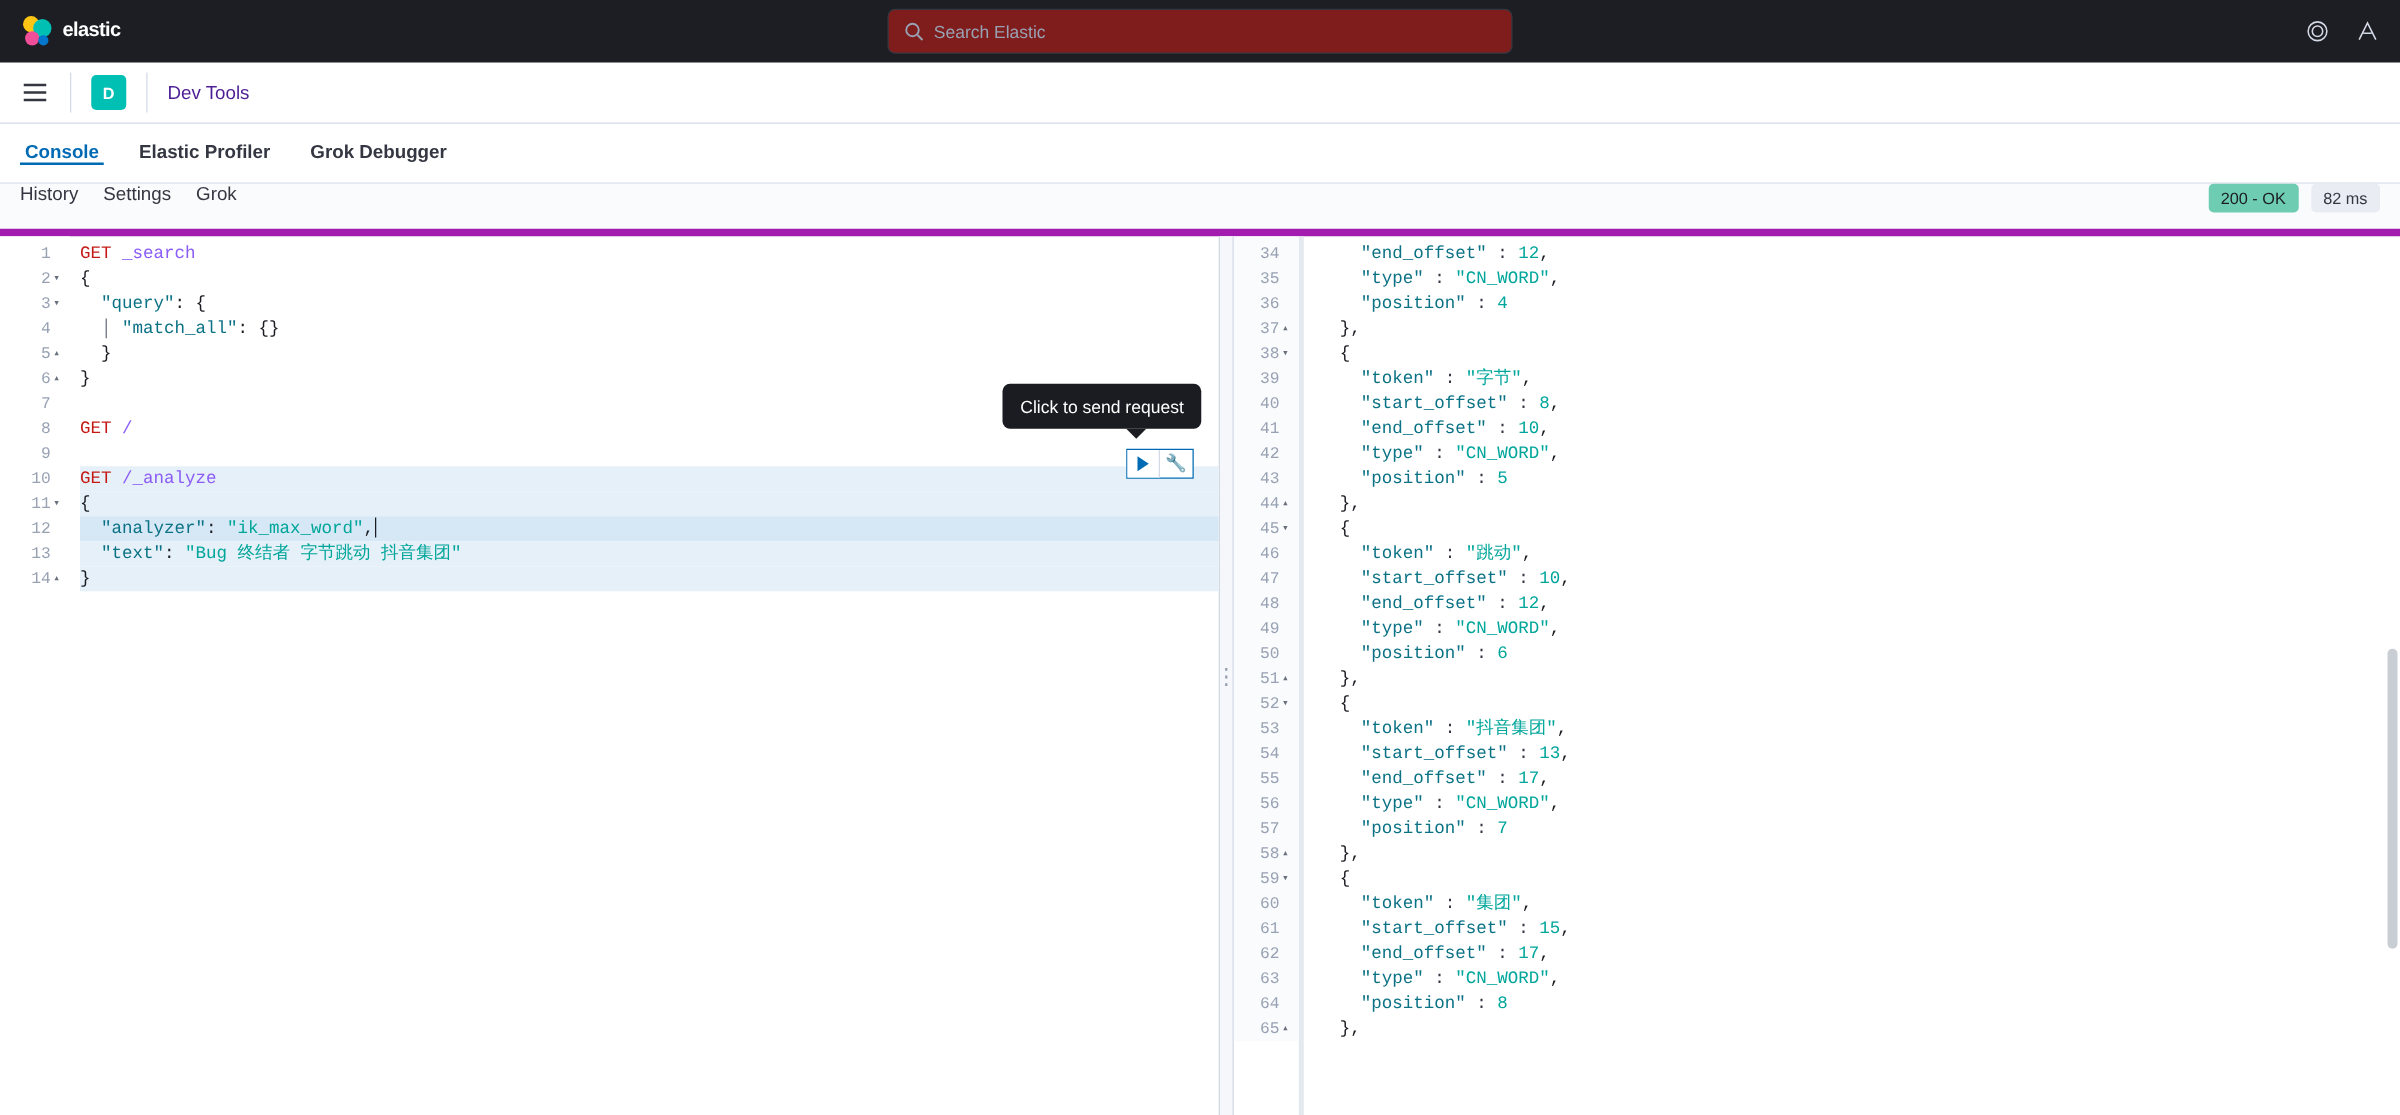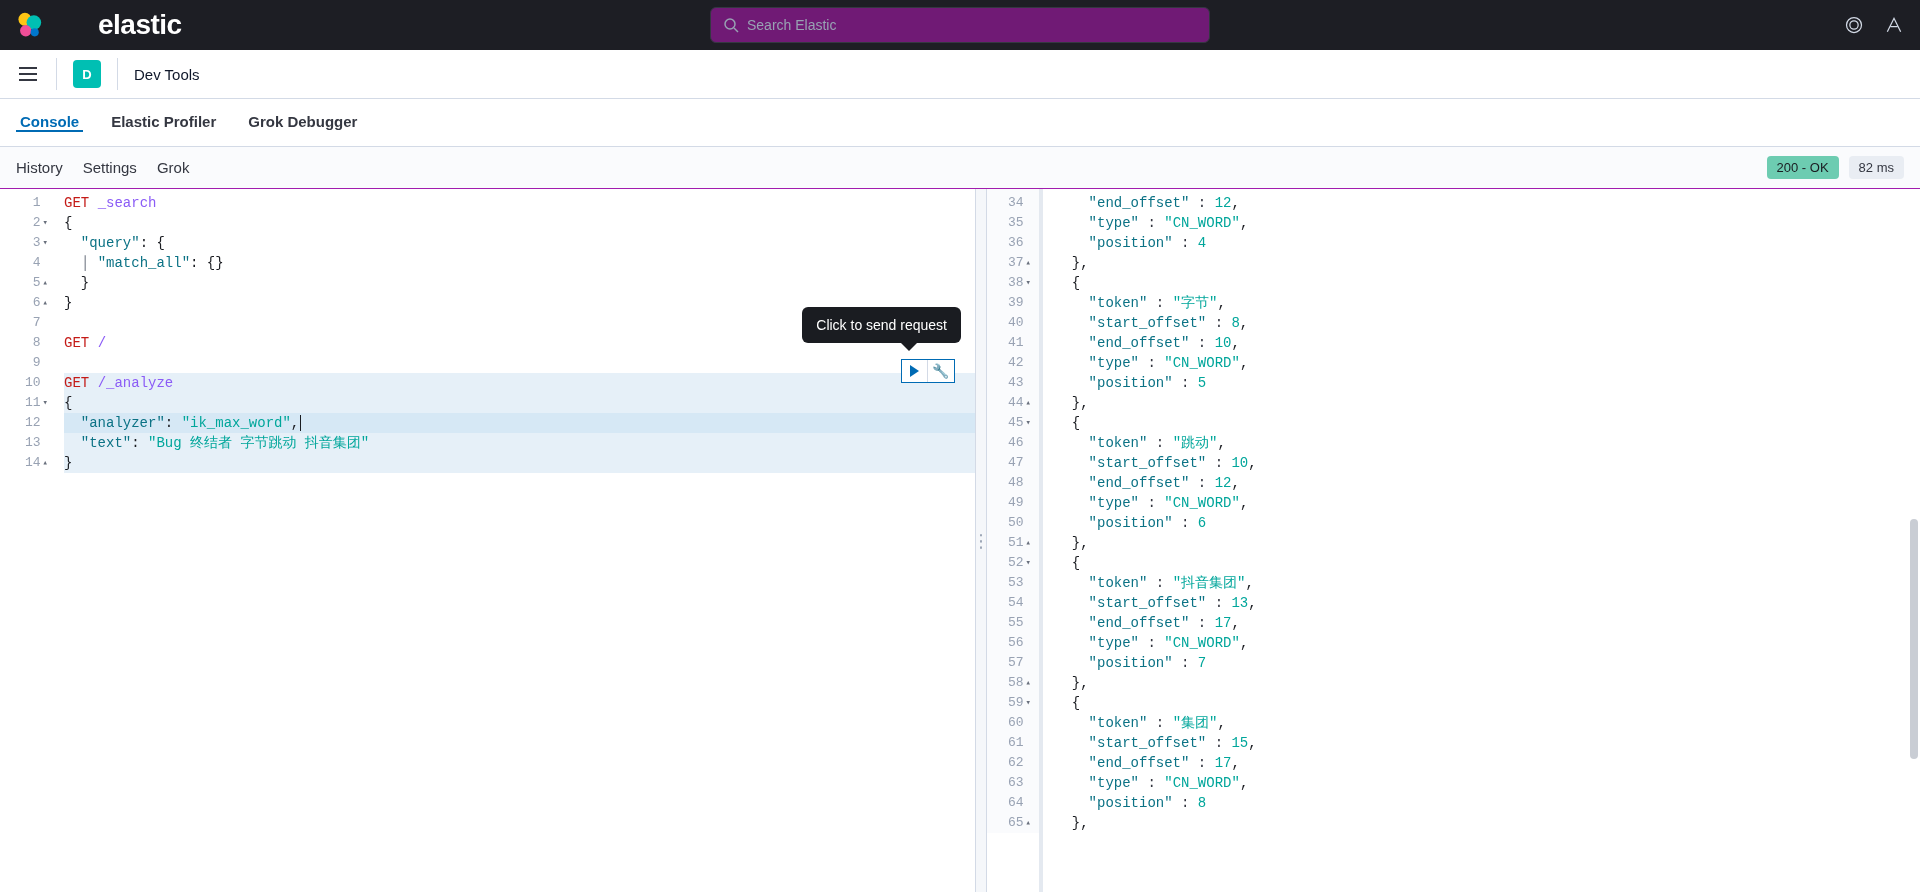--- a/index.html
+++ b/index.html
@@ -1,43 +1,43 @@
 <!DOCTYPE html>
 <html><head>
 <meta charset="utf-8">
 <style>
 * { margin: 0; padding: 0; box-sizing: border-box; }
 body { font-family: -apple-system, BlinkMacSystemFont, "Segoe UI", Helvetica, Arial, sans-serif; background: #fff; overflow: hidden; height: 892px; width: 1920px; }
 
 
 .top-header { height: 50px; background: #1d1e24; display: flex; align-items: center; padding: 0 16px; color: #fff; }
 .logo-section { display: flex; align-items: center; gap: 8px; }
-.logo-text { font-size: 28px; font-weight: 700; letter-spacing: -0.5px; margin-left: 48px; }
-.search-box { margin-left: auto; margin-right: auto; position: absolute; left: 50%; transform: translateX(-50%); width: 500px; height: 36px; background: #701a75; border: 1px solid #343741; border-radius: 6px; display: flex; align-items: center; padding: 0 12px; gap: 8px; }
+.logo-text { font-size: 16px; font-weight: 700; letter-spacing: -0.5px; }
+.search-box { margin-left: auto; margin-right: auto; position: absolute; left: 50%; transform: translateX(-50%); width: 500px; height: 36px; background: #7f1d1d; border: 1px solid #343741; border-radius: 6px; display: flex; align-items: center; padding: 0 12px; gap: 8px; }
 .search-box input { background: transparent; border: none; outline: none; color: #98a2b3; font-size: 14px; flex: 1; }
 .search-box input::placeholder { color: #98a2b3; }
 .header-right { margin-left: auto; display: flex; gap: 20px; align-items: center; }
 .header-icon { width: 20px; height: 20px; color: #98a2b3; cursor: pointer; }
 
 
 .sub-header { height: 49px; border-bottom: 1px solid #d3dae6; display: flex; align-items: center; padding: 0 16px; gap: 16px; }
 .hamburger { width: 24px; height: 24px; cursor: pointer; display:flex; flex-direction:column; justify-content:center; gap:4px;}
 .hamburger span { height:2px; background:#343741; width:18px; margin:0 auto;}
 .vdiv { width:1px; height:32px; background:#d3dae6;}
 .app-badge { width: 28px; height: 28px; background: #00bfb3; border-radius: 4px; display: flex; align-items: center; justify-content: center; color: #fff; font-weight: 700; font-size: 13px; }
-.breadcrumb { font-size: 15px; color: #0f172a; }
+.breadcrumb { font-size: 15px; color: #4c1d95; }
 
 
 .tabs-row { height: 48px; border-bottom: 1px solid #d3dae6; display: flex; align-items: center; padding: 0 16px; gap: 24px; }
 .tab { display: flex; align-items: center; font-size: 15px; color: #343741; cursor: pointer; padding: 0 4px; border-bottom: 2px solid transparent; font-weight:600;}
 .tab.active { color: #006bb4; border-bottom: 2px solid #006bb4; }
 .beta-badge { font-size: 11px; font-weight: 700; color: #6a717d; border: 1px solid #d3dae6; border-radius: 12px; padding: 2px 8px; margin-left: 6px; }
 
 
-.toolbar { height: 42px; display: flex; align-items: center; padding: 0 16px; gap: 20px; border-bottom: 1px solid #a21caf; background:#fafbfd;}
+.toolbar { height: 42px; display: flex; align-items: flex-start; padding: 0 16px; gap: 20px; border-bottom: 6px solid #a21caf; background:#fafbfd;}
 .tool-link { font-size: 15px; color: #343741; cursor: pointer; }
 .toolbar-right { margin-left: auto; display: flex; gap: 10px; align-items: center; }
 .status-badge { background: #6dccb1; color: #1a1c21; font-size: 13px; padding: 4px 10px; border-radius: 4px; font-weight:500;}
 .time-badge { background: #e9edf3; color: #343741; font-size: 13px; padding: 4px 10px; border-radius: 4px; }
 
 
 .editors { display: flex; height: calc(892px - 50px - 49px - 48px - 42px); }
 .pane { position: relative; font-family: "SFMono-Regular", Consolas, "Liberation Mono", Menlo, monospace; font-size: 14px; overflow: hidden; }
 .pane-left { width: 975px; }
 .pane-divider { width: 12px; background: #f5f7fa; border-left:1px solid #d3dae6; border-right:1px solid #d3dae6; display:flex; align-items:center; justify-content:center; cursor: col-resize;}

